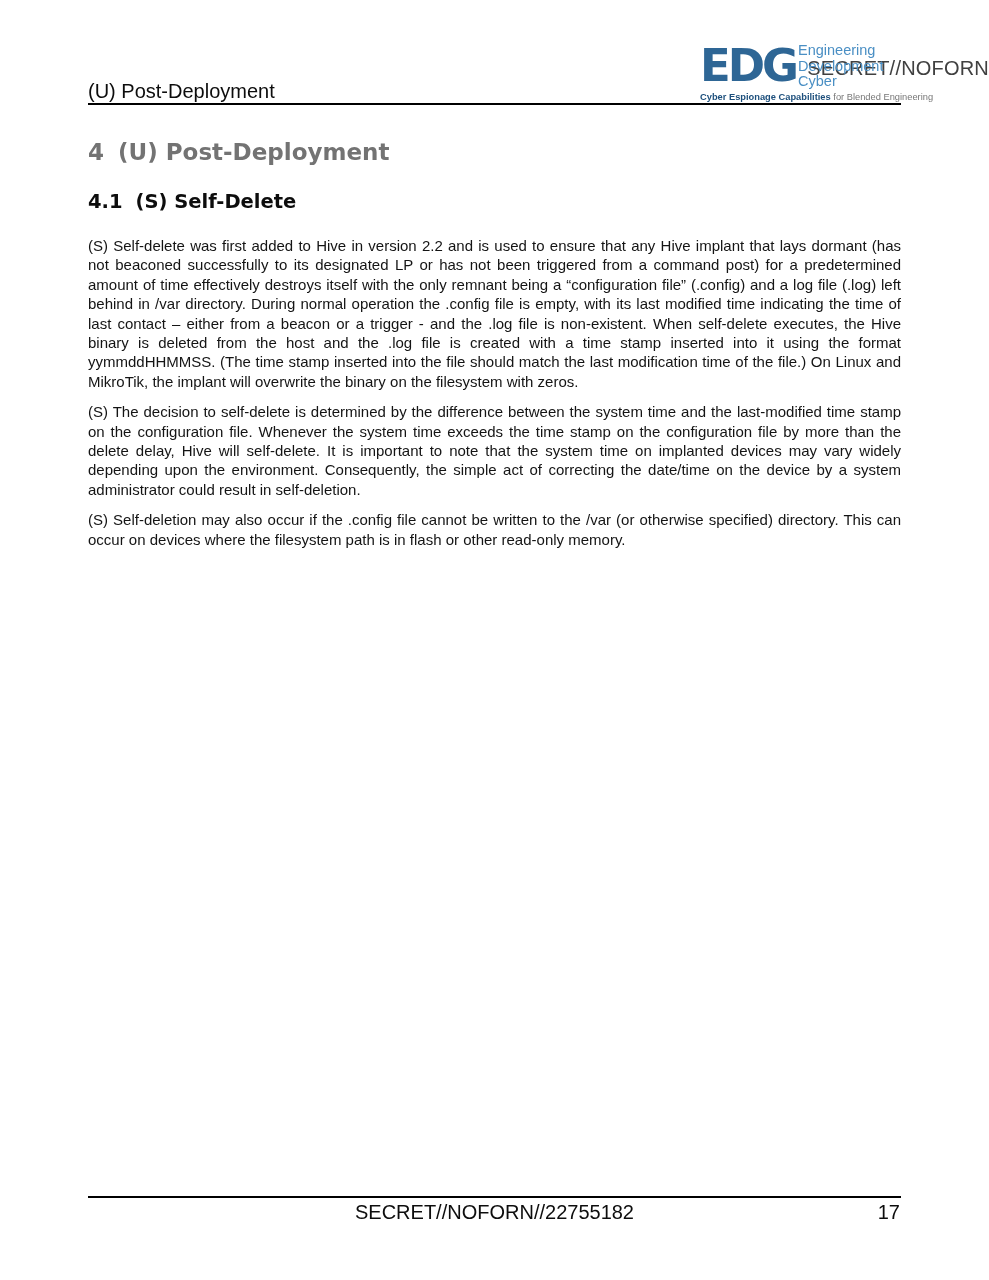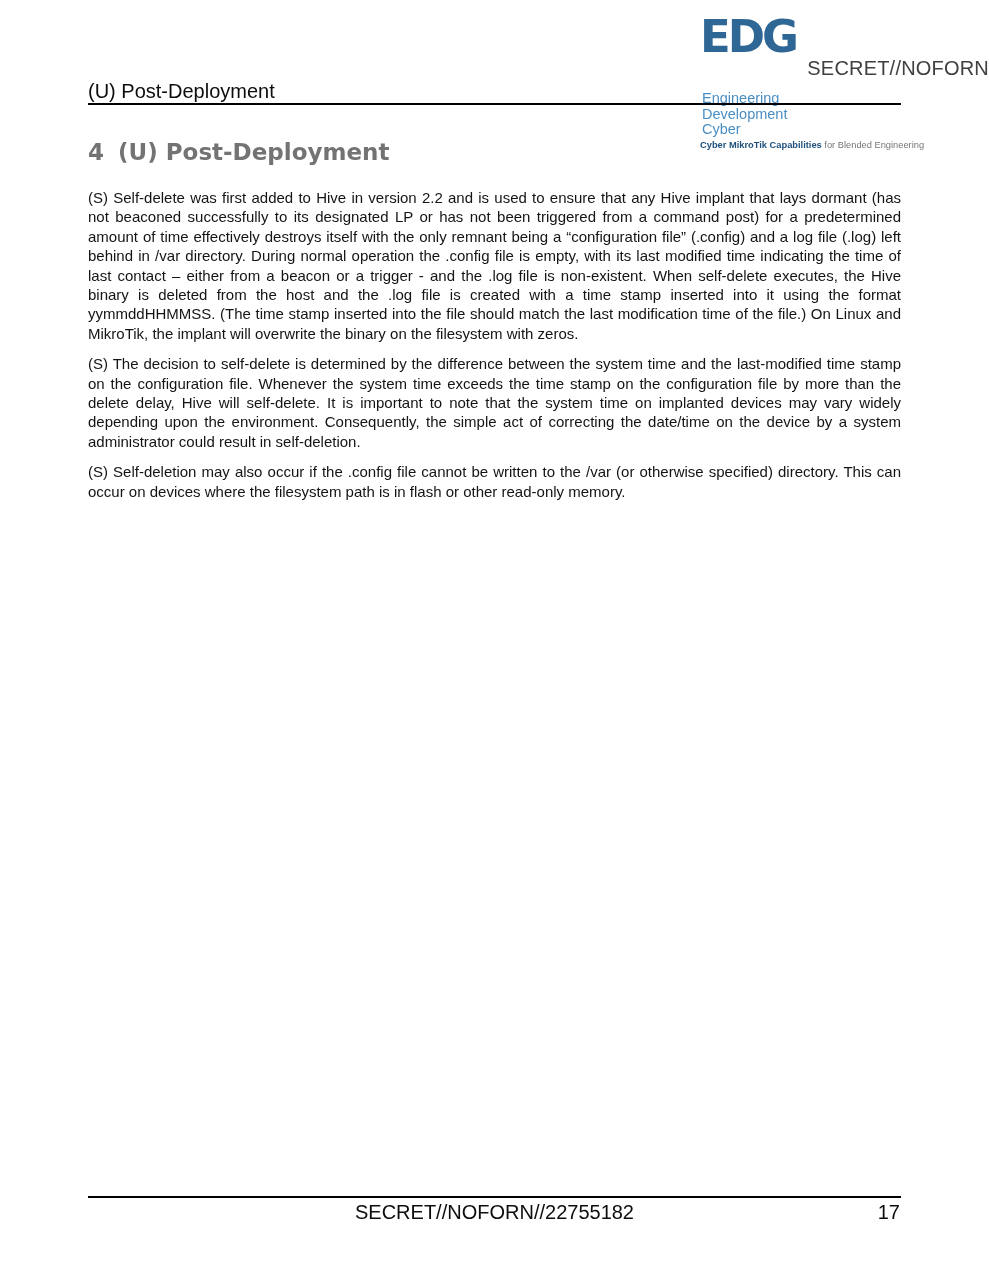--- a/index.html
+++ b/index.html
@@ -22,21 +22,21 @@
     font-size: 20px;
     letter-spacing: 0.2px;
     color: #404040;
   }
   .logo {
     position: absolute;
     top: 13px;
     right: 89px;
     width: 200px;
   }
-  .logo-top { display: flex; align-items: flex-start; flex-direction: column; }
+  .logo-top { display: flex; align-items: flex-end; }
   .logo-acronym {
     font-family: "DejaVu Sans", sans-serif;
     font-weight: 800;
     font-size: 45px;
     line-height: 48px;
     letter-spacing: -3px;
   }
   .logo-words {
     display: flex;
     flex-direction: column;
@@ -139,32 +139,35 @@
   <div class="logo">
     <div class="logo-top">
       <span class="logo-acronym" style="color: rgb(46, 102, 149);">EDG</span>
       <span class="logo-words" style="color: rgb(74, 143, 196); margin-top: 30px;">
         <span>Engineering</span>
         <span>Development</span>
         <span>Cyber</span>
       </span>
     </div>
     <div class="logo-tagline">
-      <span class="tag-bold" style="color: rgb(29, 79, 124);">Cyber MikroTik Capabilities</span><span class="tag-rest" style="color: rgb(119, 119, 119);"> for Blended Engineering</span>
+      <span class="tag-bold" style="color: rgb(29, 79, 124);">Cyber Espionage Capabilities</span><span class="tag-rest" style="color: rgb(119, 119, 119);"> for Blended Engineering</span>
     </div>
   </div>
 
   <div class="header-row">
     <span>(U) Post-Deployment</span>
   </div>
   <div class="header-rule"></div>
 
   <div class="content">
     <div class="h1">
       <span class="hnum">4</span><span>(U) Post-Deployment</span>
+    </div>
+    <div class="h2">
+      <span class="hnum">4.1</span><span>(S) Self-Delete</span>
     </div>
     <p class="para">(S) Self-delete was first added to Hive in version 2.2 and is used to ensure that any Hive implant that lays dormant (has not beaconed successfully to its designated LP or has not been triggered from a command post) for a predetermined amount of time effectively destroys itself with the only remnant being a “configuration file” (.config) and a log file (.log) left behind in /var directory. During normal operation the .config file is empty, with its last modified time indicating the time of last contact – either from a beacon or a trigger - and the .log file is non-existent. When self-delete executes, the Hive binary is deleted from the host and the .log file is created with a time stamp inserted into it using the format yymmddHHMMSS. (The time stamp inserted into the file should match the last modification time of the file.) On Linux and MikroTik, the implant will overwrite the binary on the filesystem with zeros.</p>
     <p class="para">(S) The decision to self-delete is determined by the difference between the system time and the last-modified time stamp on the configuration file. Whenever the system time exceeds the time stamp on the configuration file by more than the delete delay, Hive will self-delete. It is important to note that the system time on implanted devices may vary widely depending upon the environment. Consequently, the simple act of correcting the date/time on the device by a system administrator could result in self-deletion.</p>
     <p class="para">(S) Self-deletion may also occur if the .config file cannot be written to the /var (or otherwise specified) directory. This can occur on devices where the filesystem path is in flash or other read-only memory.</p>
   </div>
 
   <div class="footer-rule"></div>
   <div class="footer-classification">SECRET//NOFORN//22755182</div>
   <div class="footer-page">17</div>
 

